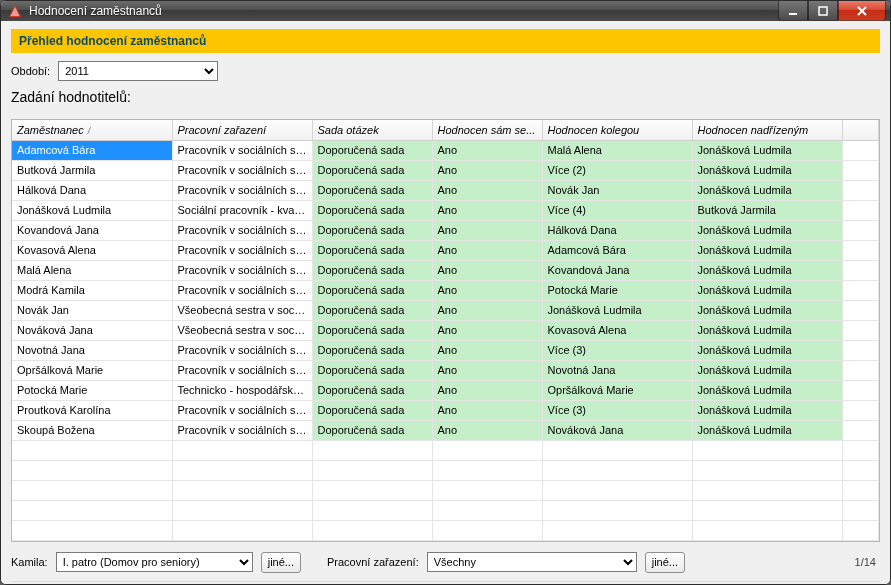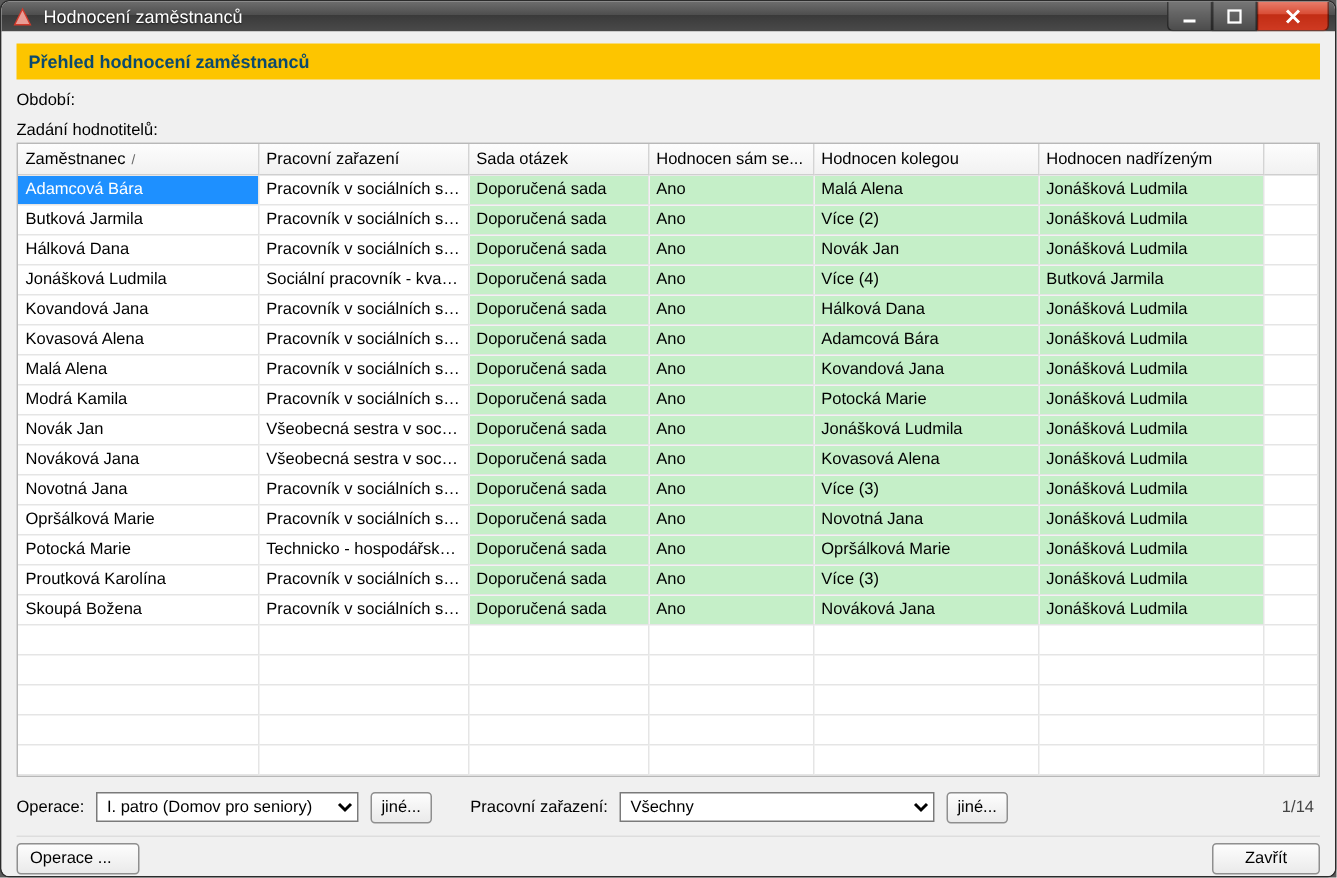--- a/index.html
+++ b/index.html
@@ -79,24 +79,24 @@
   .label { font-size: 11px; }
 
   select.combo {
     font: inherit; font-size: 11px;
     height: 20px;
     border: 1px solid #7a7a7a;
     background: #fff;
     padding: 1px 2px;
   }
   select.period { width: 160px; }
-  select.provoz { width: 175px; }
+  select.provoz { width: 197px; }
   select.zarazeni { width: 210px; }
 
-  .subheading { font-size: 11px; margin-bottom: 2px; }
+  .subheading { font-size: 14px; margin-bottom: 14px; }
 
   .tablewrap {
     border: 1px solid #b8b8b8;
     background:#fff;
     flex:1;
     overflow:auto;
     margin-bottom:6px;
   }
   table.grid {
     border-collapse: collapse;
@@ -108,21 +108,21 @@
     text-align: left;
     font-weight: normal;
     background: linear-gradient(#fdfdfd,#f1f1f1);
     border-right: 1px solid #d4d4d4;
     border-bottom: 1px solid #cfcfcf;
     padding: 3px 5px;
     height: 20px;
     white-space: nowrap;
     overflow:hidden;
     text-overflow: ellipsis;
-    position: sticky; top:0;
+    position: sticky; top:0;font-style:italic;
   }
   table.grid td {
     border-right: 1px solid #e5e5e5;
     border-bottom: 1px solid #e5e5e5;
     padding: 3px 5px;
     height: 20px;
     white-space: nowrap;
     overflow:hidden;
     text-overflow: ellipsis;
     background:#fff;
@@ -199,20 +199,23 @@
           </svg>
       </div>
     </div>
   </div>
 
   <div class="client">
     <div class="banner">Přehled hodnocení zaměstnanců</div>
 
     <div class="row-period">
       <span class="label">Období:</span>
+      <select class="combo period">
+        <option>2011</option>
+      </select>
     </div>
 
     <div class="subheading">Zadání hodnotitelů:</div>
 
     <div class="tablewrap">
       <table class="grid">
         <colgroup>
           <col class="c0">
             <col class="c1">
             <col class="c2">
@@ -411,21 +414,21 @@
               <td>&nbsp;</td>
               <td>&nbsp;</td>
               <td>&nbsp;</td>
               <td>&nbsp;</td>
             </tr>
           </tbody>
       </table>
     </div>
 
     <div class="filters">
-      <span class="label">Operace:</span>
+      <span class="label">Kamila:</span>
       <select class="combo provoz">
         <option>I. patro (Domov pro seniory)</option>
       </select>
       <button class="btn small">jiné...</button>
 
       <span style="width:10px"></span>
 
       <span class="label">Pracovní zařazení:</span>
       <select class="combo zarazeni">
         <option>Všechny</option>

